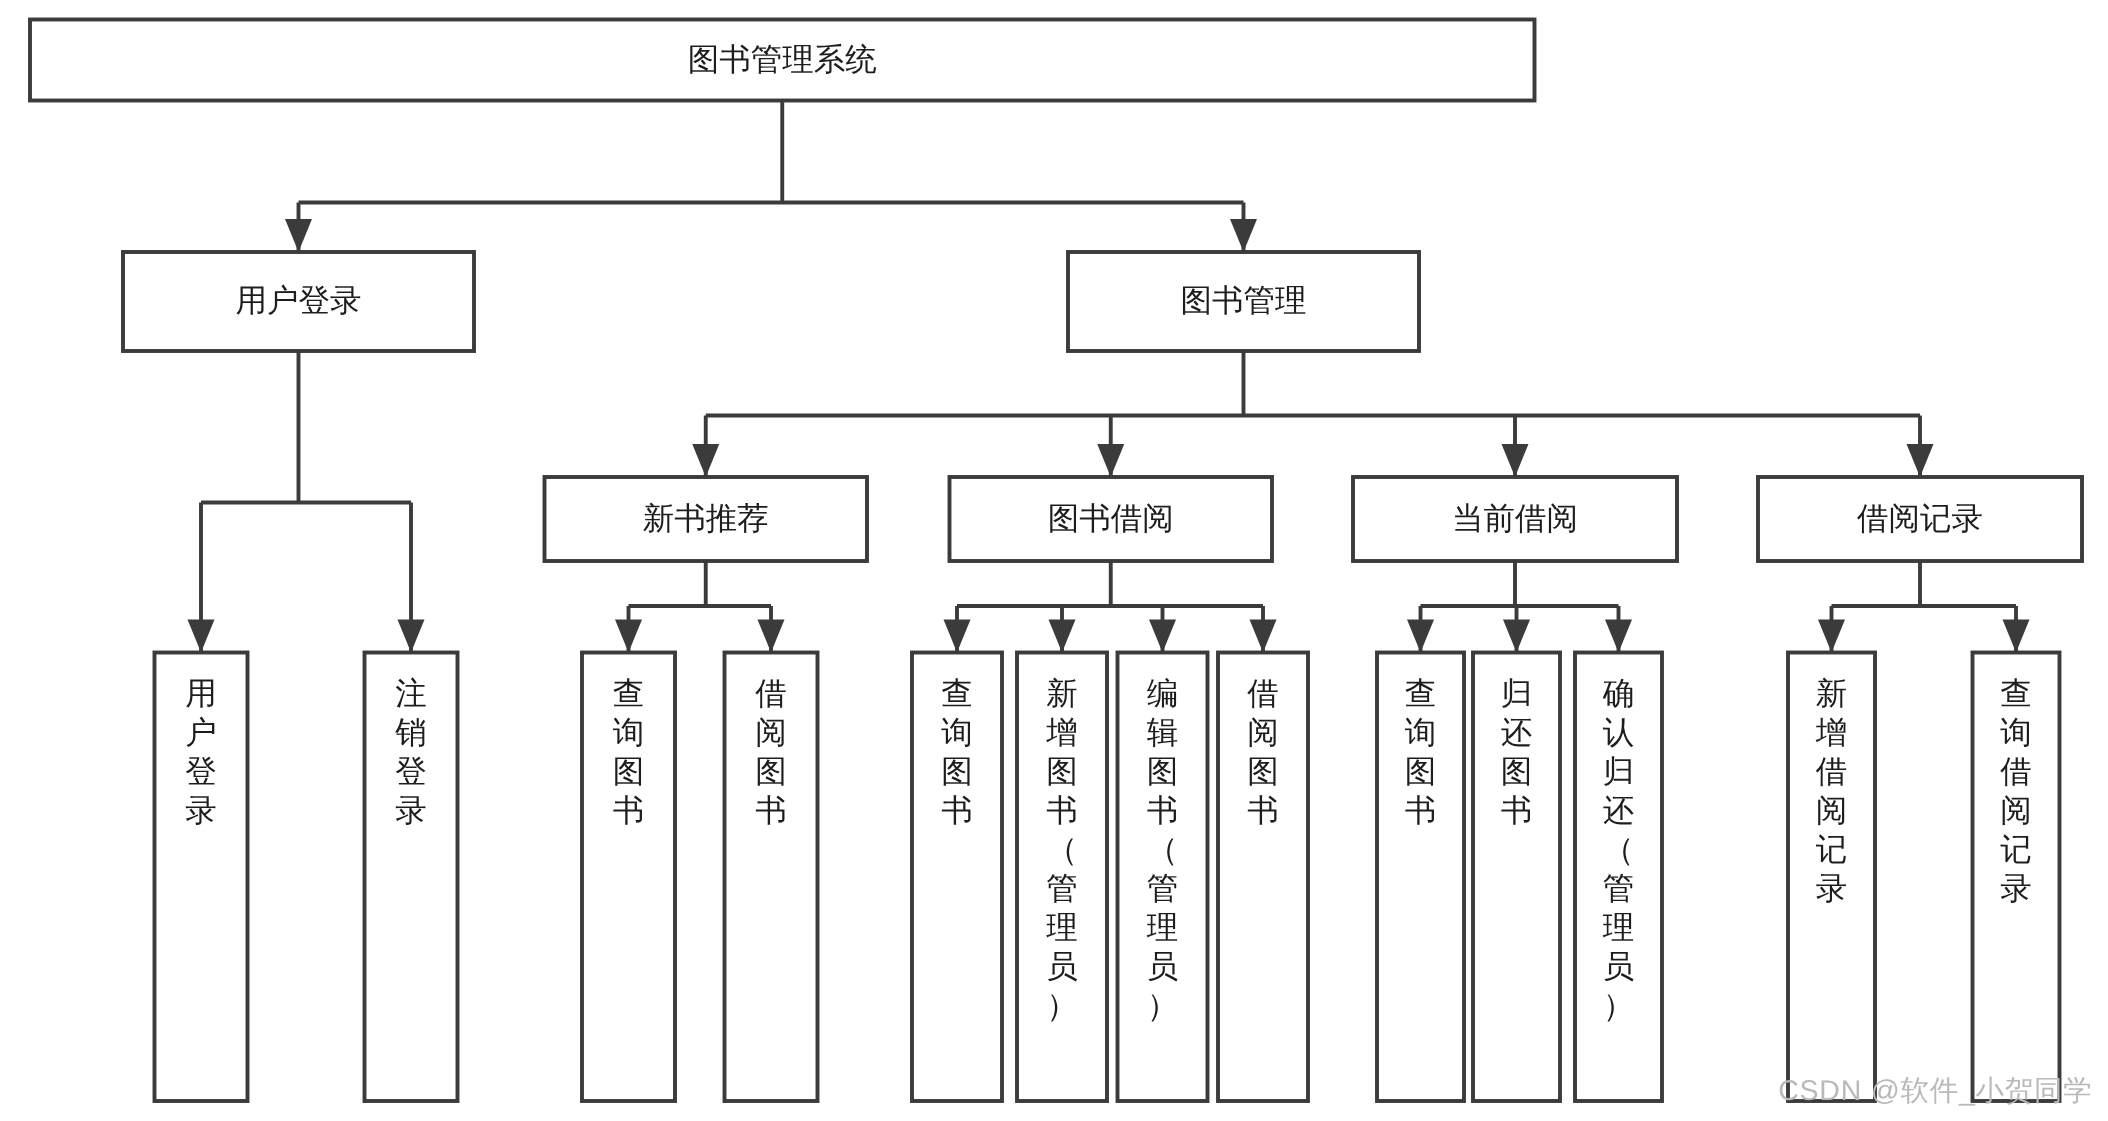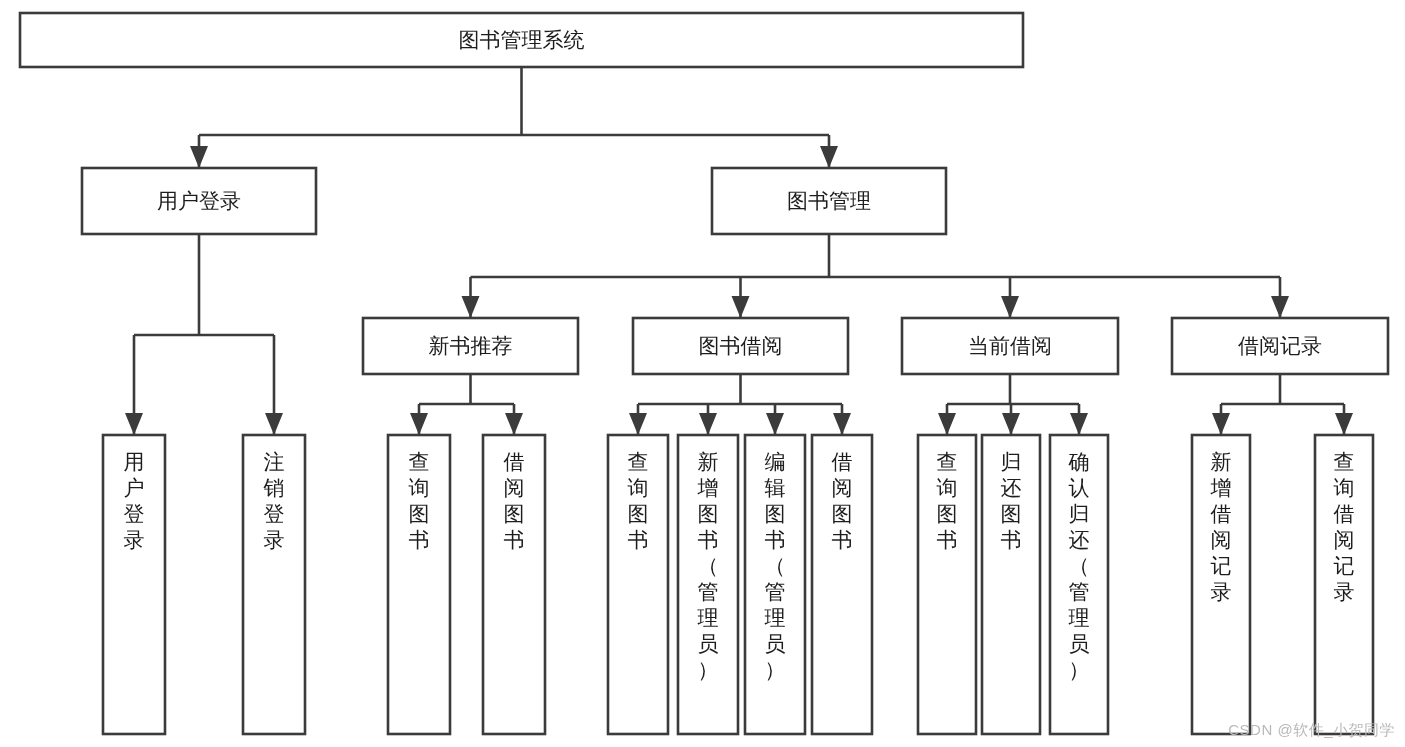--- a/index.html
+++ b/index.html
@@ -53,21 +53,21 @@
     font-family: "Liberation Sans", "DejaVu Sans", sans-serif;
     font-size: 21px;
     fill: #1d1d1d;
     text-anchor: middle;
   }
   .watermark {
     position: absolute;
     right: 10px;
     bottom: 7px;
     font-family: "Liberation Sans", "DejaVu Sans", sans-serif;
-    font-size: 15px;
+    font-size: 19px;
     color: #b9b9b9;
     white-space: nowrap;
     letter-spacing: 0.5px;
   }
 </style>
 </head>
 <body>
 
 <div id="diagram-root">
   <svg id="flow-svg" viewBox="0 0 1405 747">

